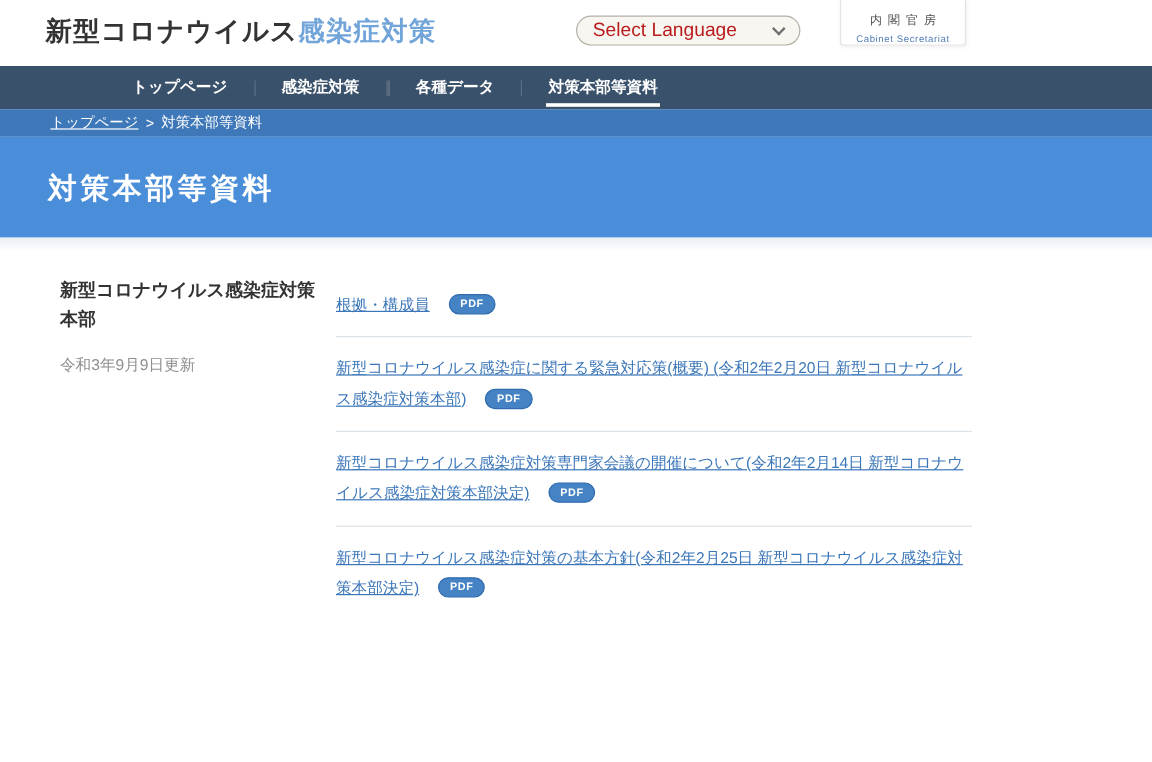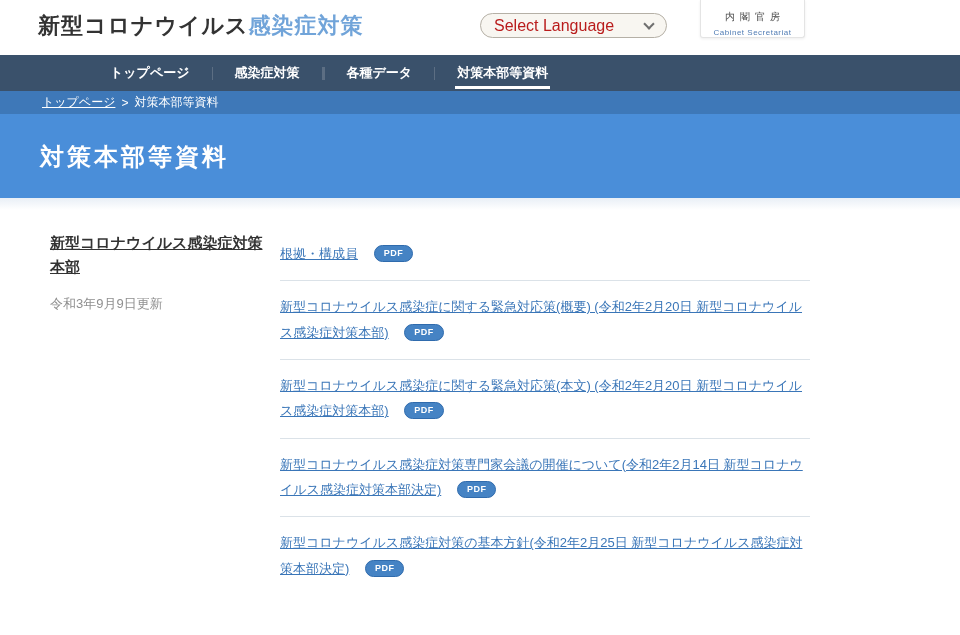--- a/index.html
+++ b/index.html
@@ -71,21 +71,21 @@
   
   .content {
     display: flex; align-items: flex-start;
     padding: 33px 40px 0 50px;
     background: linear-gradient(#e9eff6, #ffffff 12px);
     min-height: 437px;
   }
   .leftcol { width: 218px; flex-shrink: 0; margin-right: 12px; }
   .leftcol h2 {
     margin: 0; font-size: 15px; font-weight: bold; color: #333;
-    line-height: 1.6; word-break: break-all; text-decoration: underline;
+    line-height: 1.6; word-break: break-all;
   }
   .updated { margin: 16px 0 0 0; font-size: 13px; color: #8f8f8f; }
   .rightcol { width: 530px; }
   .doc-item {
     border-bottom: 1px solid #dbe2e8;
     padding: 13px 0 14px 0;
     font-size: 13px; line-height: 1.95; word-break: break-all;
   }
   .doc-item:first-child { padding-top: 10px; }
   .doc-item:last-child { border-bottom: none; }
@@ -148,24 +148,20 @@
     <div class="doc-item">
       <a class="doc-link">根拠・構成員</a>
       <span class="pdf-badge">PDF</span>
     </div>
 
     <div class="doc-item">
       <a class="doc-link">新型コロナウイルス感染症に関する緊急対応策(概要) (令和2年2月20日 新型コロナウイルス感染症対策本部)</a>
       <span class="pdf-badge">PDF</span>
     </div>
 
-    <div class="doc-item">
-      <a class="doc-link">新型コロナウイルス感染症に関する緊急対応策(本文) (令和2年2月20日 新型コロナウイルス感染症対策本部)</a>
-      <span class="pdf-badge">PDF</span>
-    </div>
 
     <div class="doc-item">
       <a class="doc-link">新型コロナウイルス感染症対策専門家会議の開催について(令和2年2月14日 新型コロナウイルス感染症対策本部決定)</a>
       <span class="pdf-badge">PDF</span>
     </div>
 
     <div class="doc-item">
       <a class="doc-link">新型コロナウイルス感染症対策の基本方針(令和2年2月25日 新型コロナウイルス感染症対策本部決定)</a>
       <span class="pdf-badge">PDF</span>
     </div>

